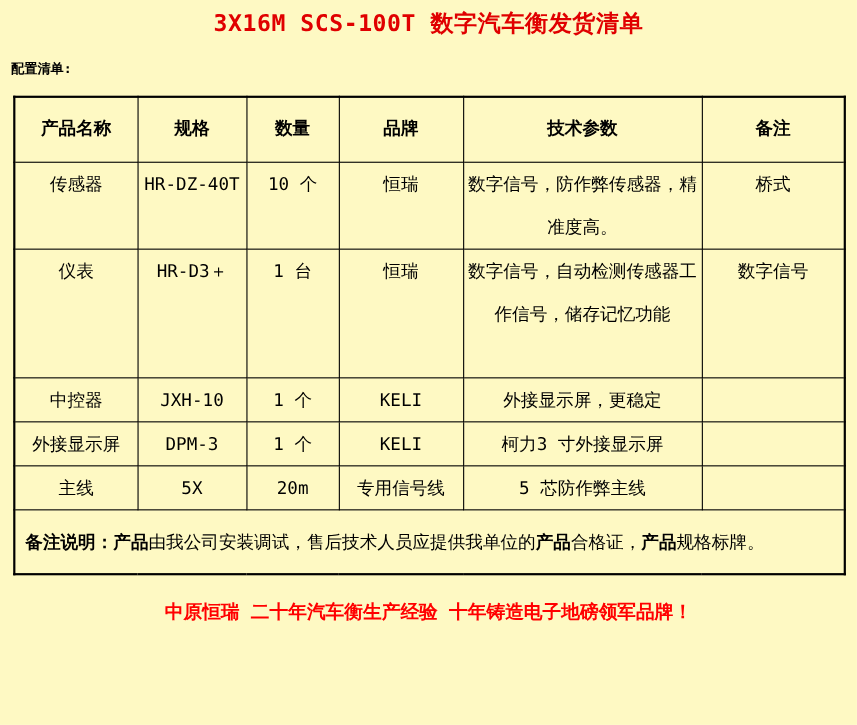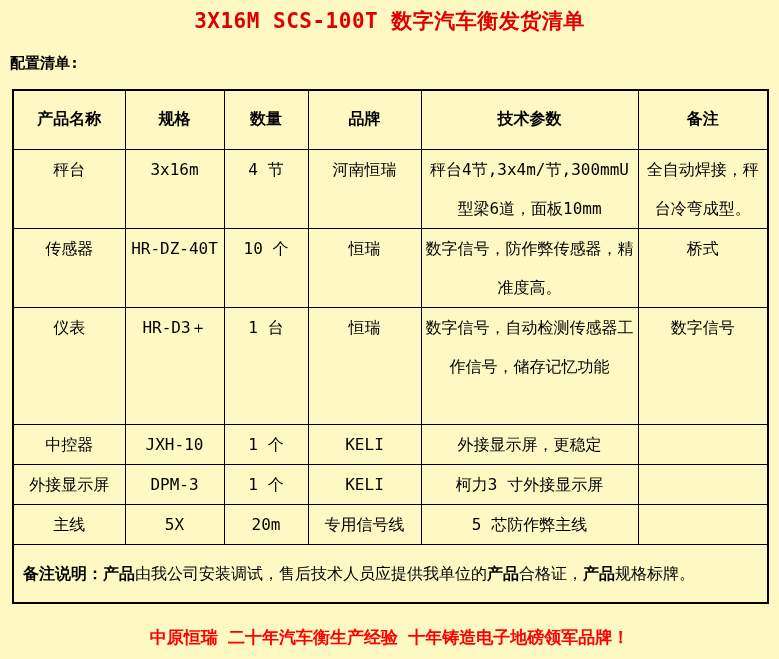--- a/index.html
+++ b/index.html
@@ -15,21 +15,21 @@
     margin-top: 7px;
     text-align: center;
     font-size: 21px;
     font-weight: bold;
     color: #e00000;
     letter-spacing: 0.5px;
   }
 
   .section-label {
     margin: 19px 0 0 10px;
-    font-size: 15px;
+    font-size: 12px;
     font-weight: bold;
     color: #000000;
   }
 
   table.spec-table {
     margin: 16px 0 0 12px;
     border-collapse: collapse;
     table-layout: fixed;
     width: 755px;
     border: 2px solid #000000;
@@ -96,28 +96,20 @@
     <tbody>
       <tr>
         <th>产品名称</th>
         <th>规格</th>
         <th>数量</th>
         <th>品牌</th>
         <th>技术参数</th>
         <th>备注</th>
       </tr>
 
-      <tr class="r1">
-        <td>秤台</td>
-        <td>3x16m</td>
-        <td>4 节</td>
-        <td>河南恒瑞</td>
-        <td>秤台4节,3x4m/节,300mmU型梁6道，面板10mm</td>
-        <td>全自动焊接，秤台冷弯成型。</td>
-      </tr>
 
       <tr class="r2">
         <td>传感器</td>
         <td>HR-DZ-40T</td>
         <td>10 个</td>
         <td>恒瑞</td>
         <td>数字信号，防作弊传感器，精准度高。</td>
         <td>桥式</td>
       </tr>
 

